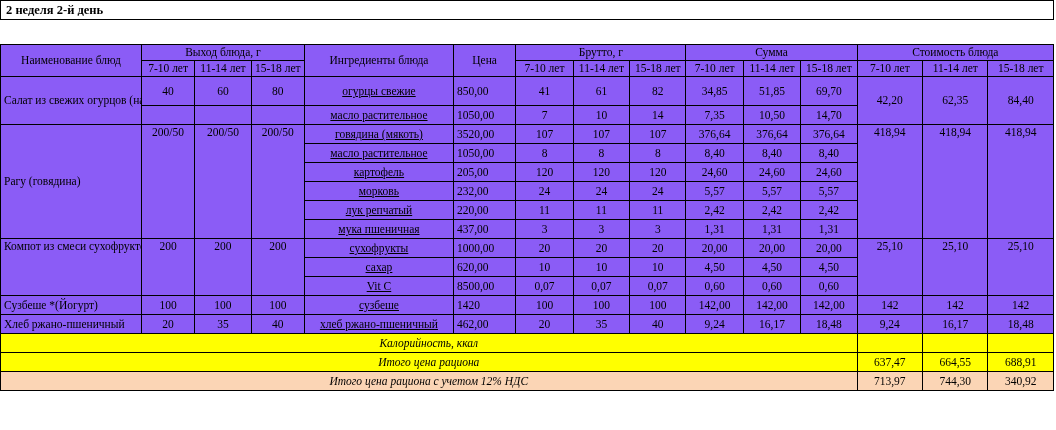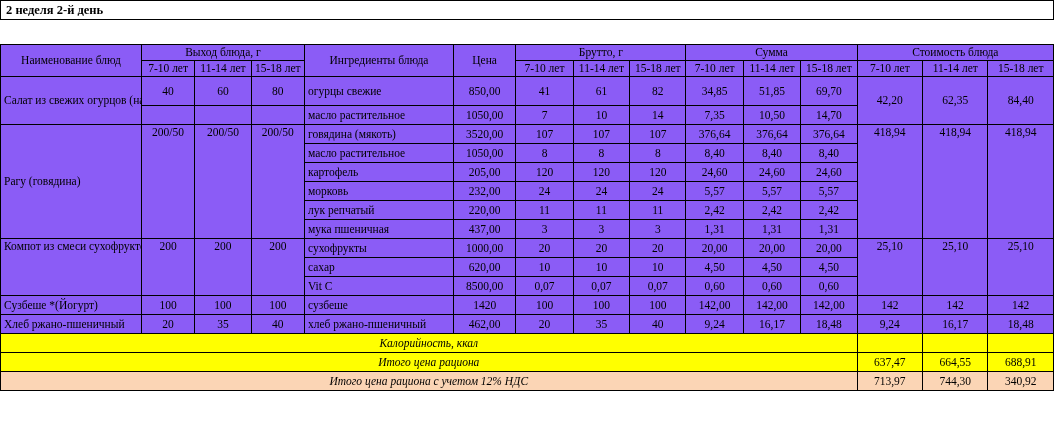--- a/index.html
+++ b/index.html
@@ -61,22 +61,22 @@
   }
   .hdr-sub {
     text-align: center;
     font-weight: bold;
     font-size: 11px;
     margin-top: 6px;
   }
   .c { text-align: center; }
   .l { text-align: center; }
   .nm { text-align: left; font-size: 11.5px; }
-  .ing { text-align: left; font-size: 11.5px; }
-  .price { text-align: center; font-size: 11.5px; }
+  .ing { text-align: center; font-size: 11.5px; text-decoration: underline; }
+  .price { font-size: 11.5px; }
   .bold { font-weight: bold; }
   .italic { font-style: italic; }
   .yellow { background: #ffff00; }
   .peach { background: #fbd5b5; }
   .tall { height: 29px; }
   .row { height: 19px; }
   .nowrap2 { white-space: normal; line-height: 1.1; }
 </style>
 </head>
 <body>

